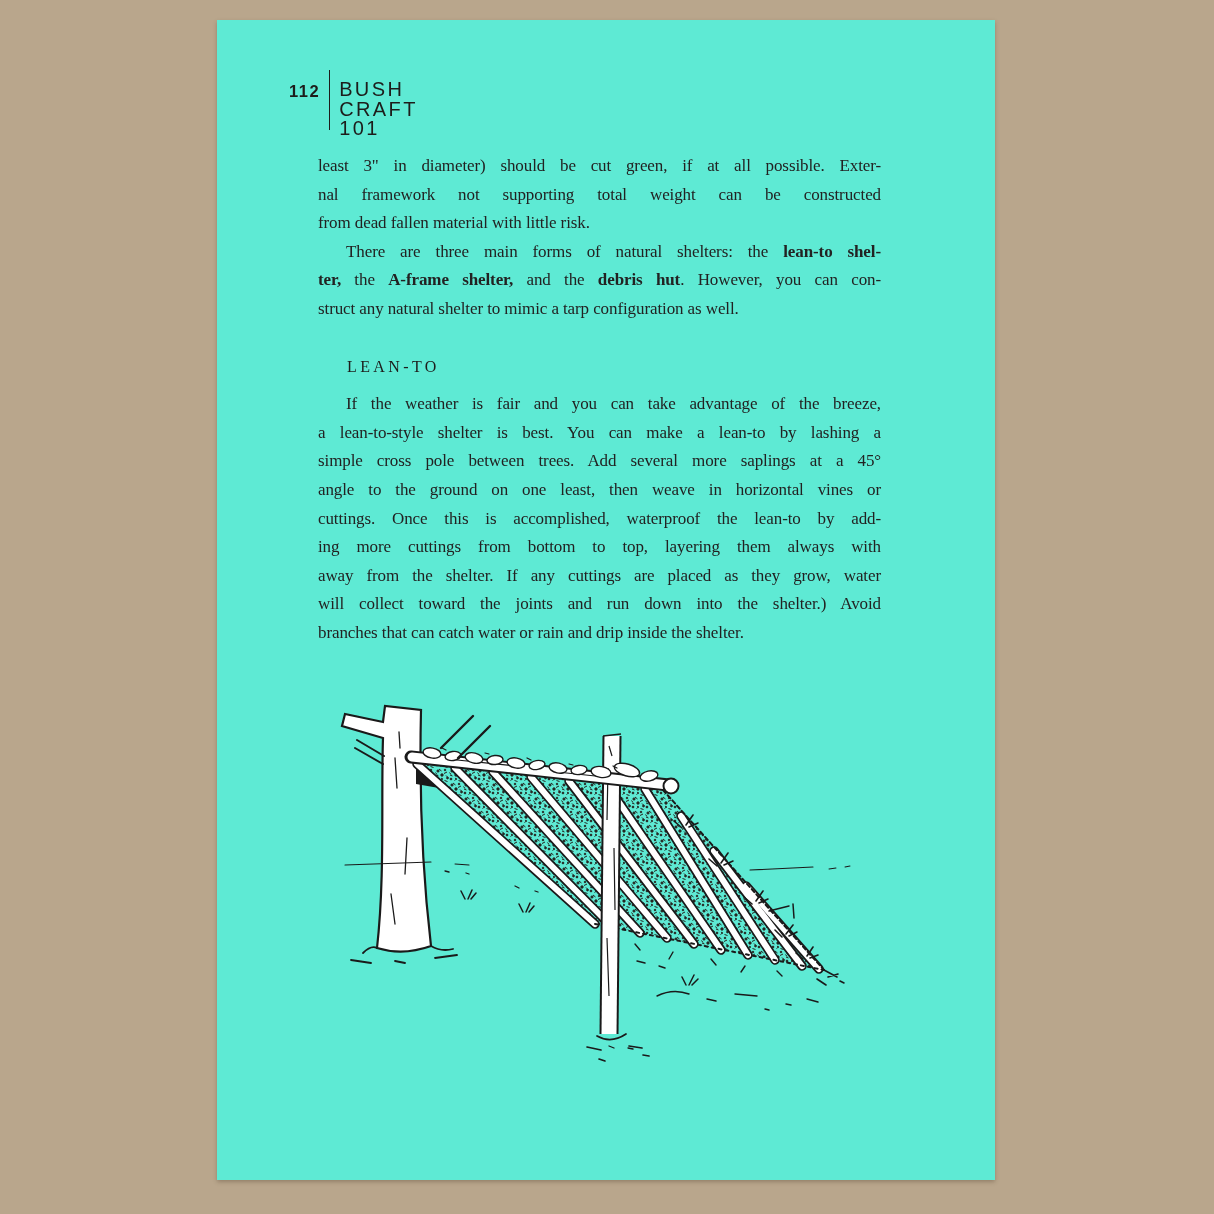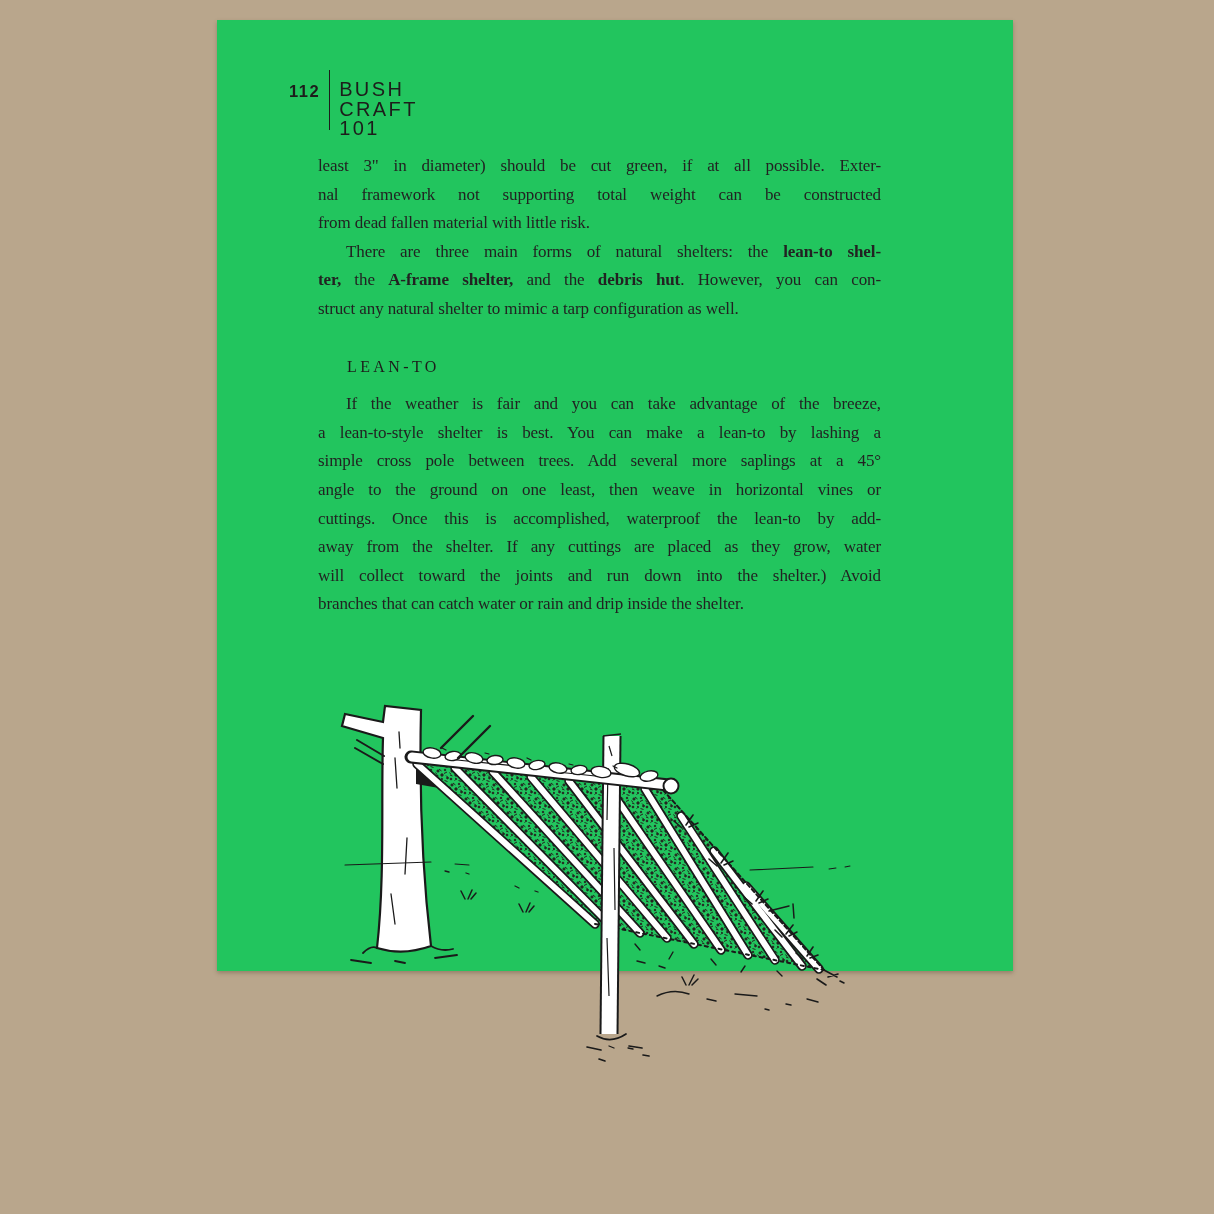--- a/index.html
+++ b/index.html
@@ -1,19 +1,19 @@
 <!DOCTYPE html>
 <html><head>
 <meta charset="utf-8">
 <style>
   html,body{margin:0;padding:0;}
   body{width:1214px;height:1214px;background:#b9a68c;position:relative;overflow:hidden;
        font-family:"Liberation Serif",serif;}
-  .paper{position:absolute;left:217px;top:20px;width:778px;height:951px;background:#22c55e;
-         box-shadow:0 2px 4px rgba(80,60,40,.35);padding-left:18px;}
+  .paper{position:absolute;left:217px;top:20px;width:778px;height:1160px;background:#5eead4;
+         box-shadow:0 2px 4px rgba(80,60,40,.35);}
   
   .hdr{position:absolute;left:72px;top:50px;display:flex;align-items:stretch;color:#1d1d1b;}
   .pagenum{font-family:"Liberation Sans",sans-serif;font-weight:700;font-size:16.5px;
            letter-spacing:1.5px;margin:12px 9px 0 0;}
   .hrule{width:0;border-left:1.6px solid #1d1d1b;height:60px;}
   .booktitle{font-family:Liberation Sans, sans-serif;font-size:20px;letter-spacing:2.4px;
              line-height:19.5px;margin:10px 0 0 9px;}
   
   .textcol{position:absolute;left:101px;top:132px;width:563px;color:#222;
            font-size:17px;line-height:28.6px;letter-spacing:-0.1px;}
@@ -55,20 +55,21 @@
         <div class="line"><span class="b">ter,</span><span> the </span><span class="b">A-frame shelter,</span><span> and the </span><span class="b">debris hut</span><span>. However, you can con-</span></div>
         <div class="line last"><span>struct any natural shelter to mimic a tarp configuration as well.</span></div>
       </div>
       <div class="heading">LEAN-TO</div>
       <div class="para">
         <div class="line indent"><span>If the weather is fair and you can take advantage of the breeze,</span></div>
         <div class="line"><span>a lean-to-style shelter is best. You can make a lean-to by lashing a</span></div>
         <div class="line"><span>simple cross pole between trees. Add several more saplings at a 45°</span></div>
         <div class="line"><span>angle to the ground on one least, then weave in horizontal vines or</span></div>
         <div class="line"><span>cuttings. Once this is accomplished, waterproof the lean-to by add-</span></div>
+        <div class="line"><span>ing more cuttings from bottom to top, layering them always with</span></div>
         <div class="line"><span>away from the shelter. If any cuttings are placed as they grow, water</span></div>
         <div class="line"><span>will collect toward the joints and run down into the shelter.) Avoid</span></div>
         <div class="line last"><span>branches that can catch water or rain and drip inside the shelter.</span></div>
       </div>
     </div>
 
   <div class="figure">
     <svg viewBox="0 0 562 380" width="562" height="380" xmlns="http://www.w3.org/2000/svg">
       <defs>
         <pattern id="deb" width="14" height="14" patternUnits="userSpaceOnUse">

